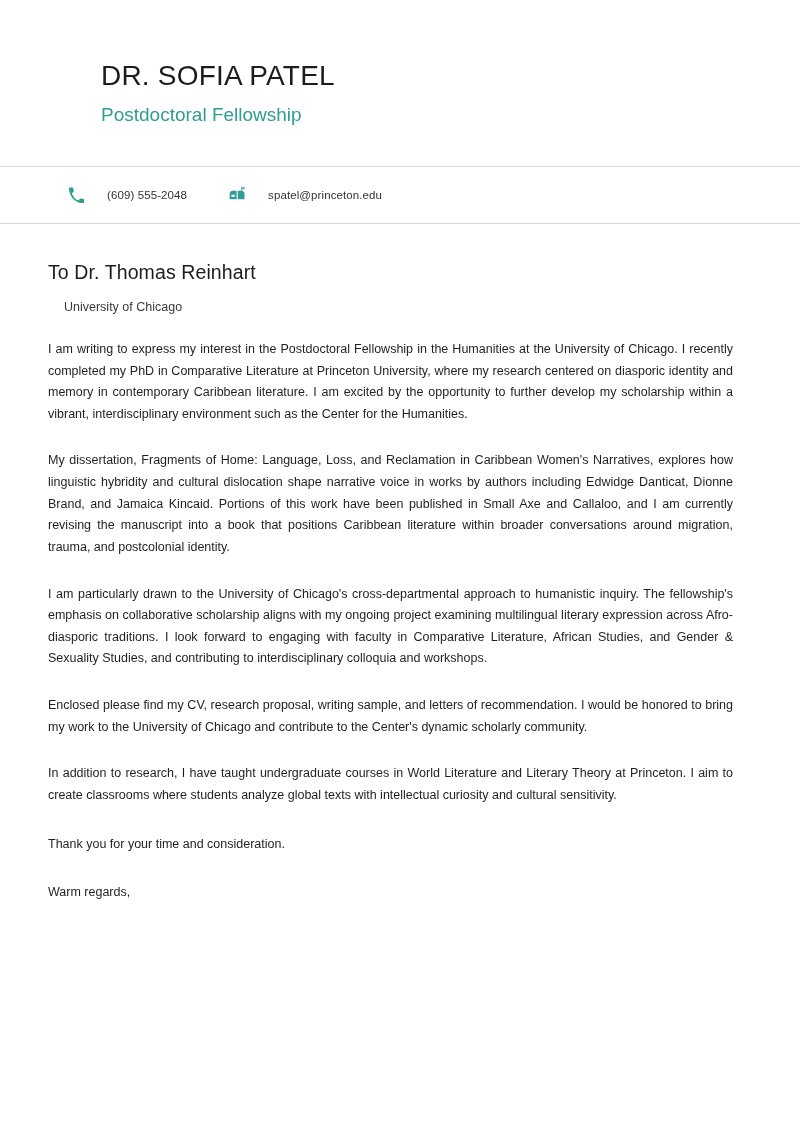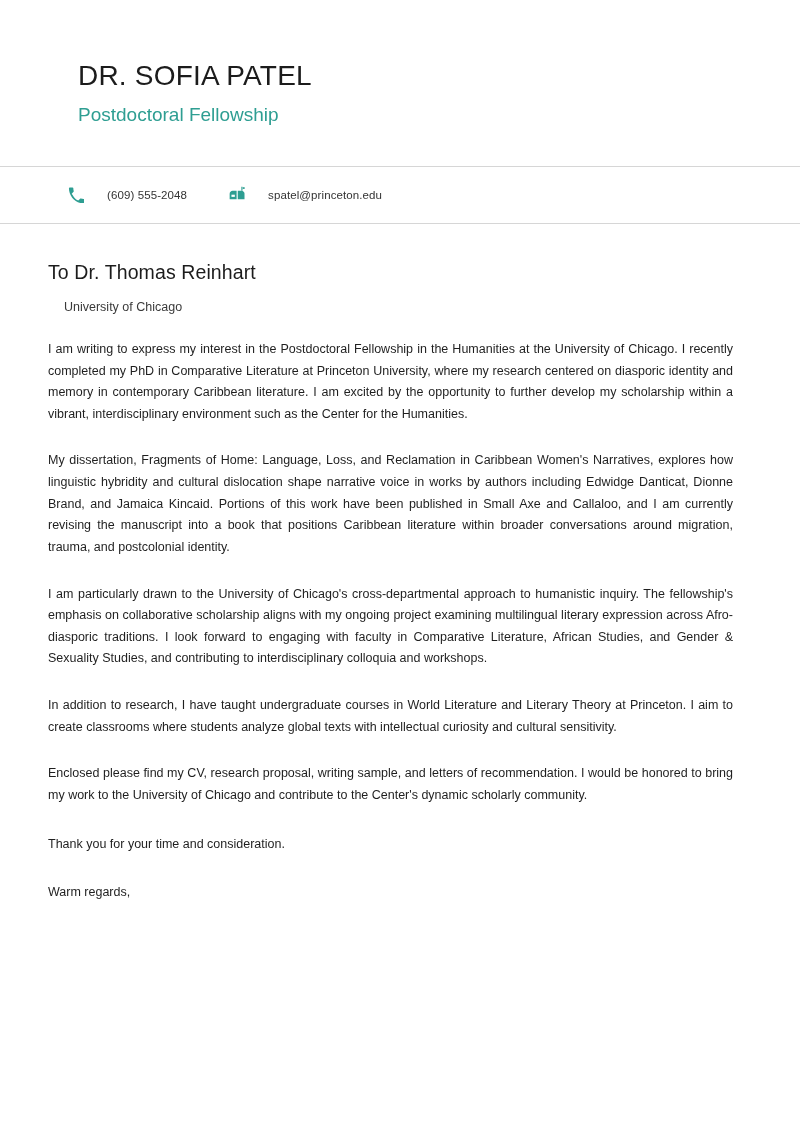--- a/index.html
+++ b/index.html
@@ -20,21 +20,21 @@
 
   .page {
     position: relative;
     width: 800px;
     height: 1131px;
     background: #ffffff;
   }
 
   
   .header {
-    padding: 60px 66px 0 78px;
+    padding: 60px 66px 0 101px;
   }
   .name {
     font-size: 28px;
     font-weight: 400;
     letter-spacing: 0.2px;
     line-height: 1.15;
     color: #1c1c1c;
     margin: 0 0 12px 0;
     white-space: nowrap;
   }
@@ -171,23 +171,23 @@
     <div class="recipient-name">To Dr. Thomas Reinhart</div>
     <div class="recipient-org">University of Chicago</div>
 
 
     <p class="para">I am writing to express my interest in the Postdoctoral Fellowship in the Humanities at the University of Chicago. I recently completed my PhD in Comparative Literature at Princeton University, where my research centered on diasporic identity and memory in contemporary Caribbean literature. I am excited by the opportunity to further develop my scholarship within a vibrant, interdisciplinary environment such as the Center for the Humanities.</p>
 
     <p class="para">My dissertation, Fragments of Home: Language, Loss, and Reclamation in Caribbean Women's Narratives, explores how linguistic hybridity and cultural dislocation shape narrative voice in works by authors including Edwidge Danticat, Dionne Brand, and Jamaica Kincaid. Portions of this work have been published in Small Axe and Callaloo, and I am currently revising the manuscript into a book that positions Caribbean literature within broader conversations around migration, trauma, and postcolonial identity.</p>
 
     <p class="para">I am particularly drawn to the University of Chicago's cross-departmental approach to humanistic inquiry. The fellowship's emphasis on collaborative scholarship aligns with my ongoing project examining multilingual literary expression across Afro-diasporic traditions. I look forward to engaging with faculty in Comparative Literature, African Studies, and Gender &amp; Sexuality Studies, and contributing to interdisciplinary colloquia and workshops.</p>
 
+    <p class="para">Enclosed please find my CV, research proposal, writing sample, and letters of recommendation. I would be honored to bring my work to the University of Chicago and contribute to the Center's dynamic scholarly community.</p>
+
     <p class="para">In addition to research, I have taught undergraduate courses in World Literature and Literary Theory at Princeton. I aim to create classrooms where students analyze global texts with intellectual curiosity and cultural sensitivity.</p>
-
-    <p class="para">Enclosed please find my CV, research proposal, writing sample, and letters of recommendation. I would be honored to bring my work to the University of Chicago and contribute to the Center's dynamic scholarly community.</p>
 
     <p class="closing">Thank you for your time and consideration.</p>
 
     <p class="closing">Warm regards,</p>
 
   </div>
 
 </div>
 
 </body></html>

